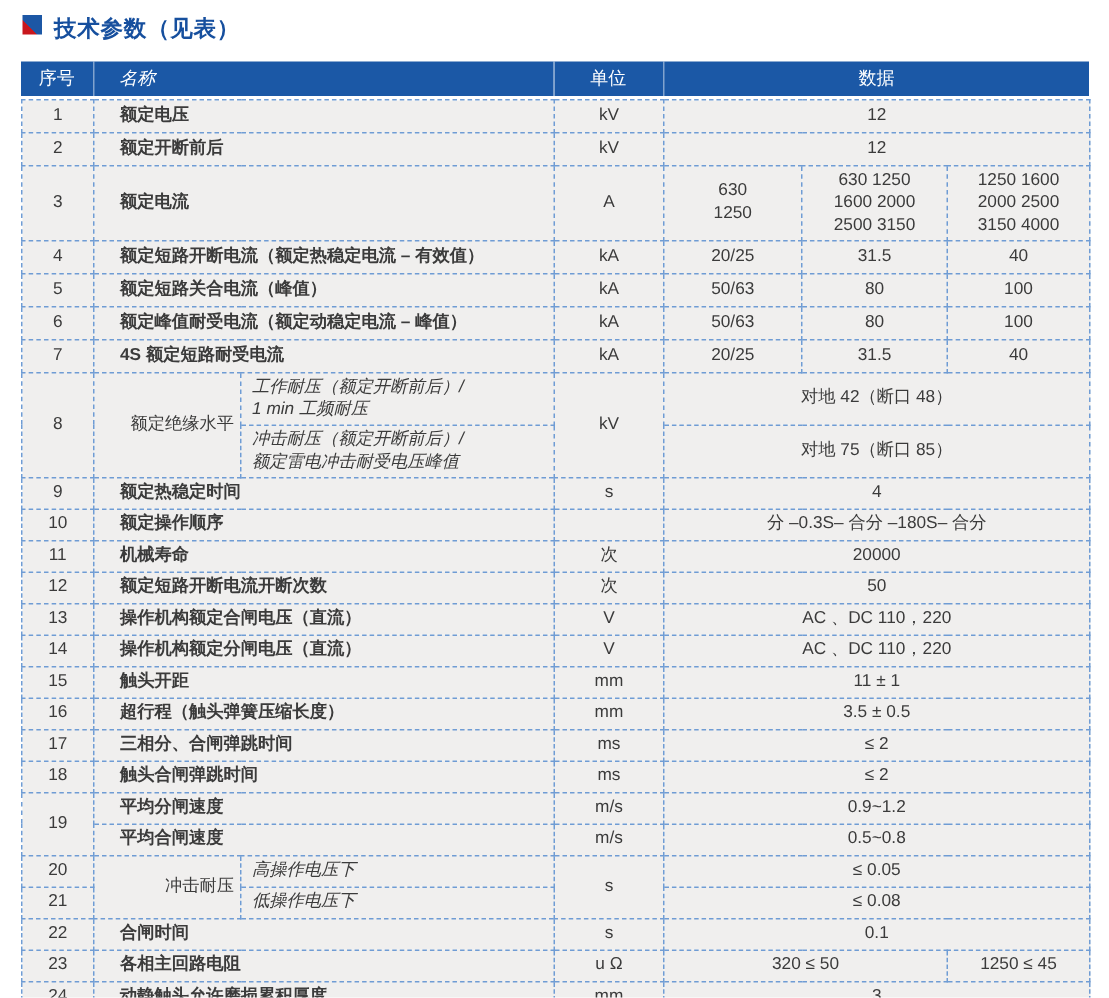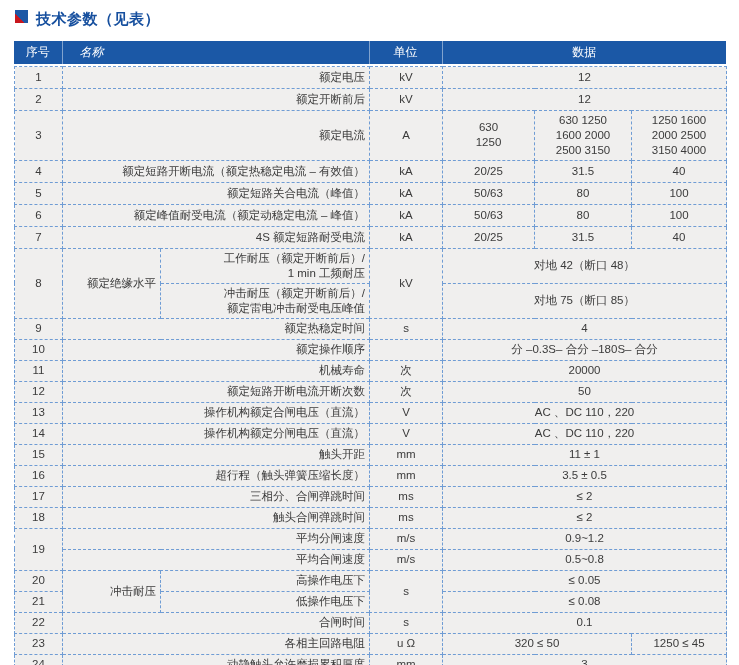--- a/index.html
+++ b/index.html
@@ -33,22 +33,22 @@
   }
   .header-table th:first-child{border-left:none;}
   .header-table th.name-h{text-align:left;padding-left:17px;font-style:italic;}
 
   .body-table{border:1px dashed #6f9cd4;}
   .body-table td{
     background:#f0efee;border:1px dashed #6f9cd4;
     font-size:11.5px;text-align:center;vertical-align:middle;
     padding:2px 4px;line-height:1.3;
   }
-  .body-table td.name{text-align:right;padding-left:17px;}
-  .body-table td.subname{text-align:right;padding-left:7px;}
+  .body-table td.name{text-align:left;padding-left:17px;font-weight:bold;}
+  .body-table td.subname{text-align:left;padding-left:7px;font-style:italic;}
   .body-table td.grpname{text-align:right;padding-left:7px;}
   .preline{white-space:pre-line;}
   tr.h22{height:22px;} tr.h21{height:21px;} tr.h42{height:42px;} tr.h32{height:32px;}
 </style>
 </head>
 <body>
 
 <div class="page">
 
   <div class="title-row">

